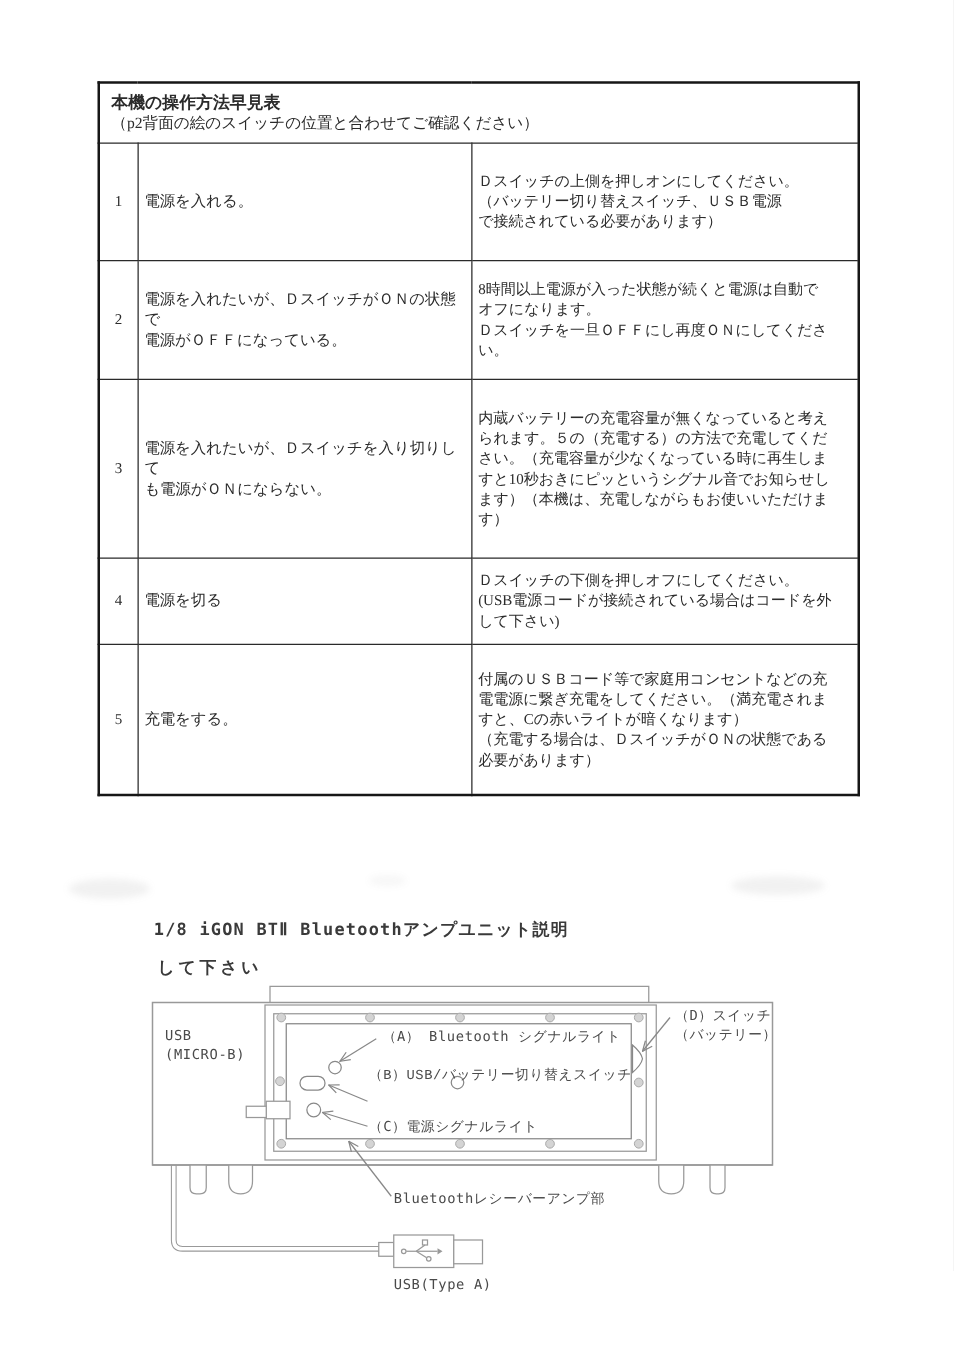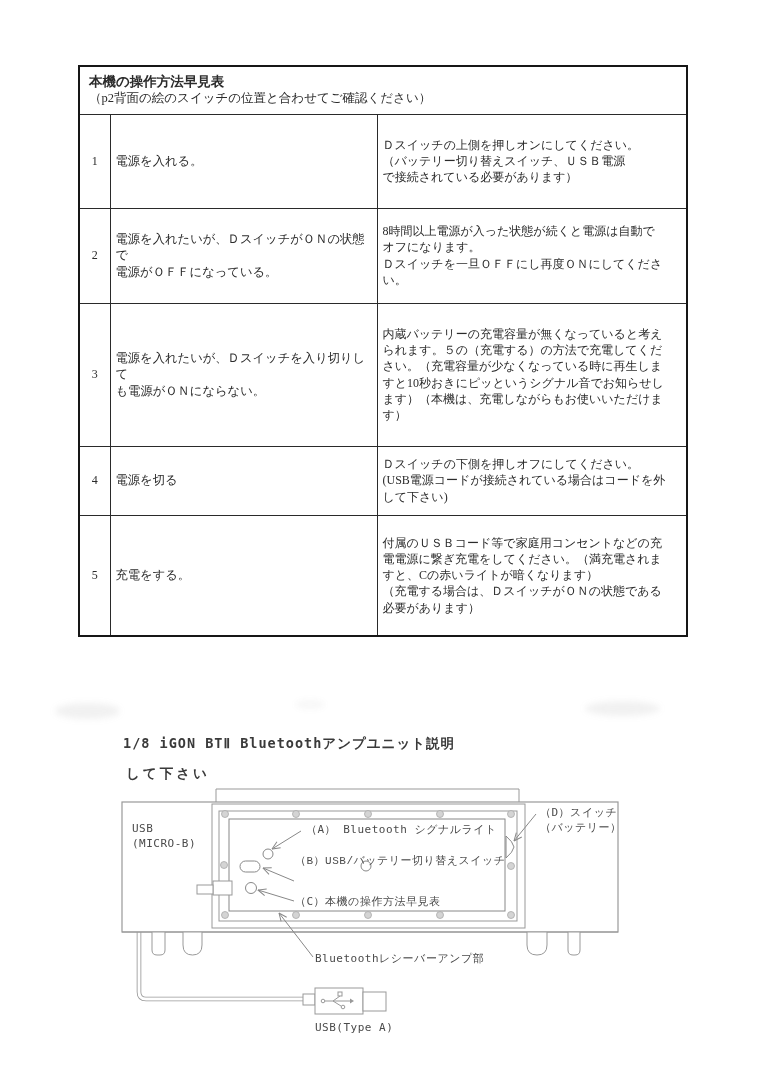--- a/index.html
+++ b/index.html
@@ -178,19 +178,19 @@
       <path d="M258,890 L294,901" marker-start="url(#arr)"></path>
       <path d="M514,841 L536,814" marker-start="url(#arr)"></path>
       <path d="M279,913 L313,957" marker-start="url(#arr)"></path>
     </g>
   </svg>
 
   <div class="dlabel center" style="left:132px;top:821px;width:76px;">USB
 (MICRO-B)</div>
   <div class="dlabel" style="left:306px;top:822px;">（A） Bluetooth シグナルライト</div>
   <div class="dlabel" style="left:295px;top:854px;font-family:Liberation Mono, monospace;">（B）USB/バッテリー切り替えスイッチ</div>
-  <div class="dlabel" style="left:295px;top:894px;">（C）本機の操作方法早見表</div>
+  <div class="dlabel" style="left:295px;top:894px;">（C）電源シグナルライト</div>
   <div class="dlabel" style="left:540px;top:805px;">（D）スイッチ
 （バッテリー）</div>
   <div class="dlabel" style="left:315px;top:951px;">Bluetoothレシーバーアンプ部</div>
   <div class="dlabel" style="left:315px;top:1020px;">USB(Type A)</div>
 
 </div>
 
 </body></html>

